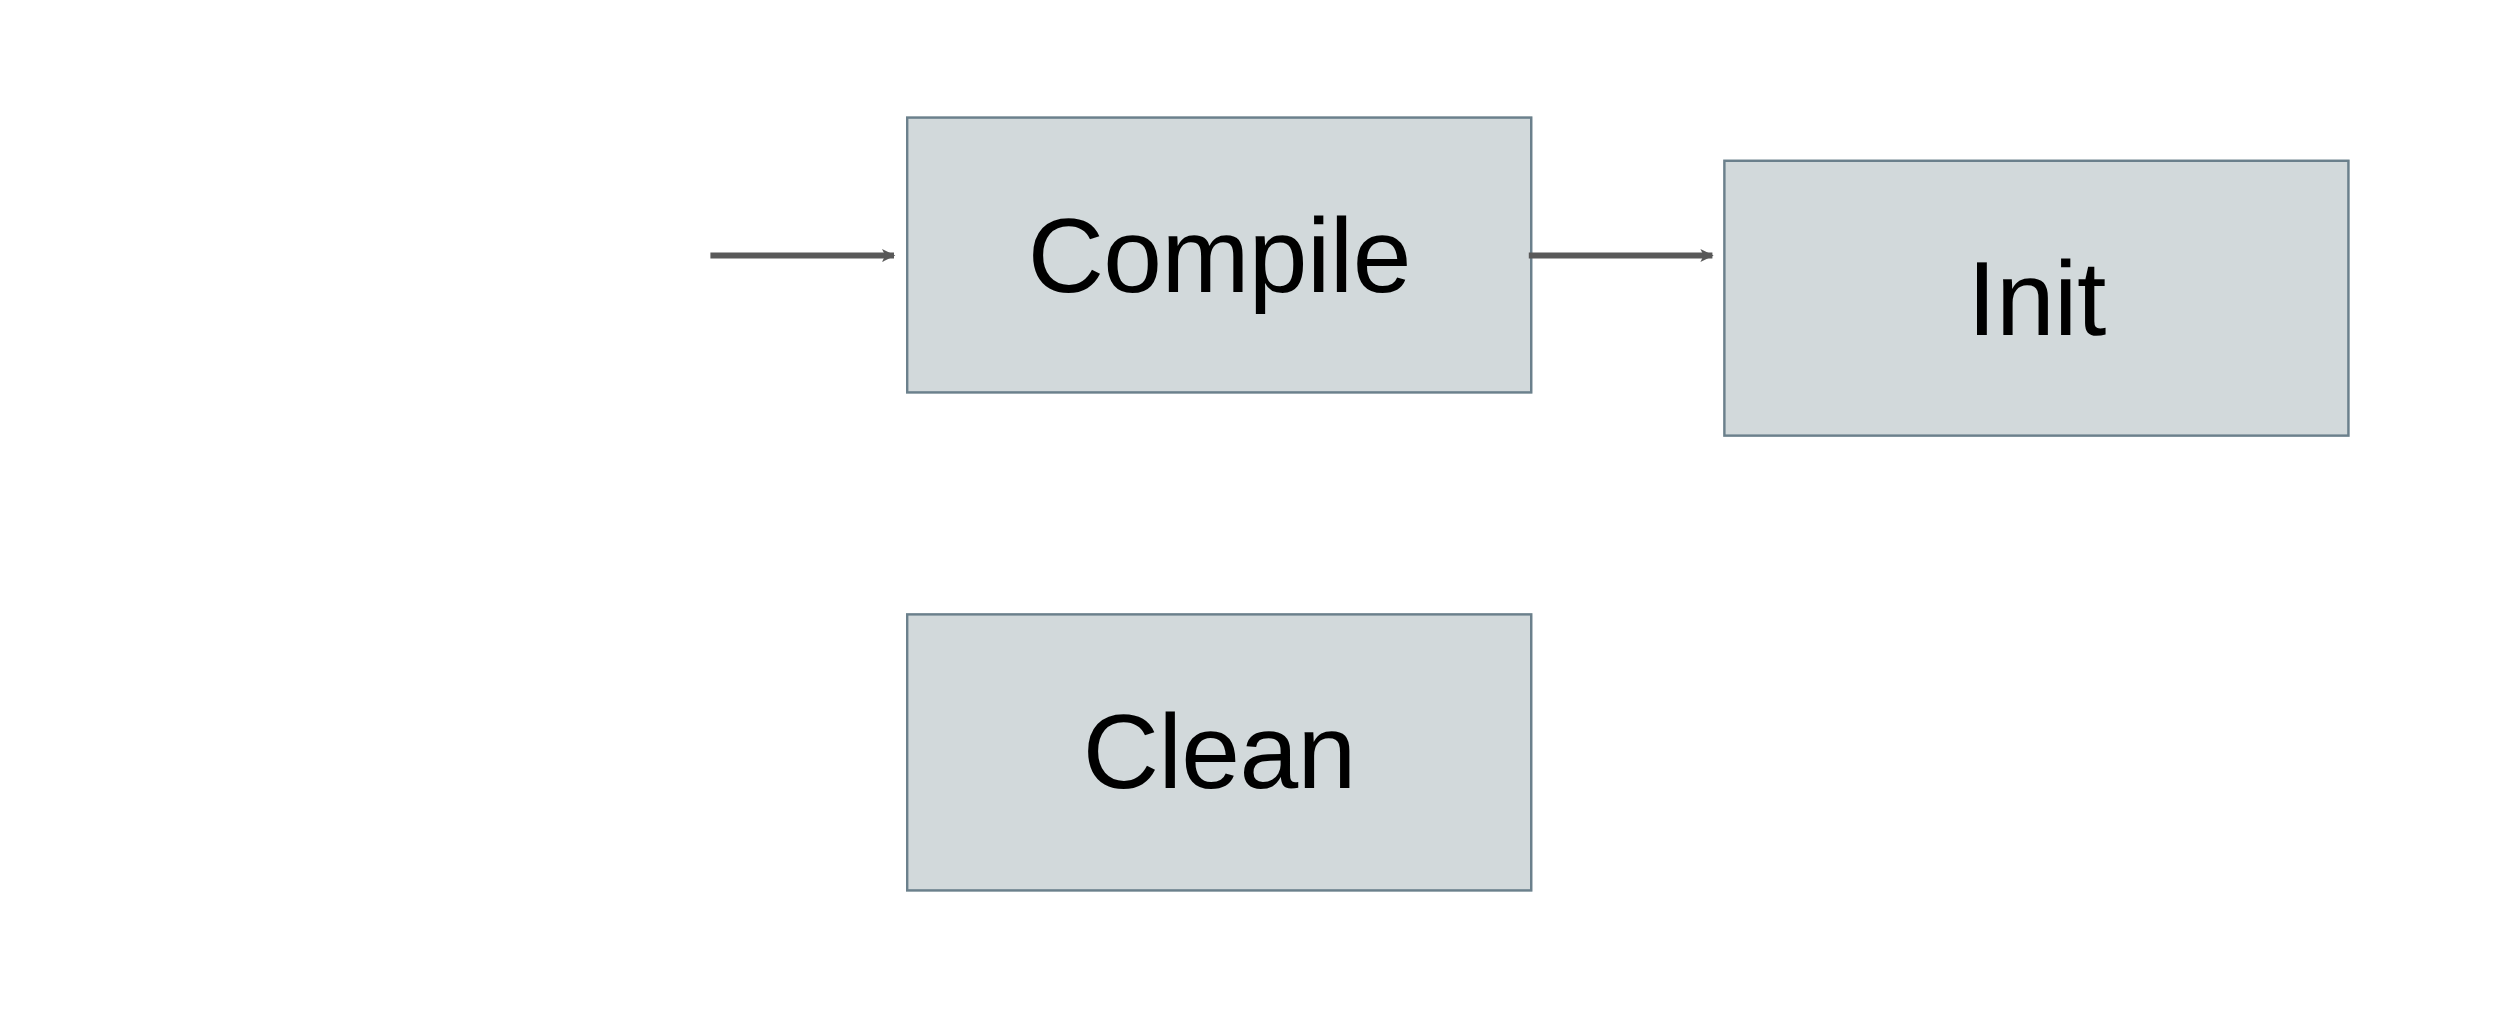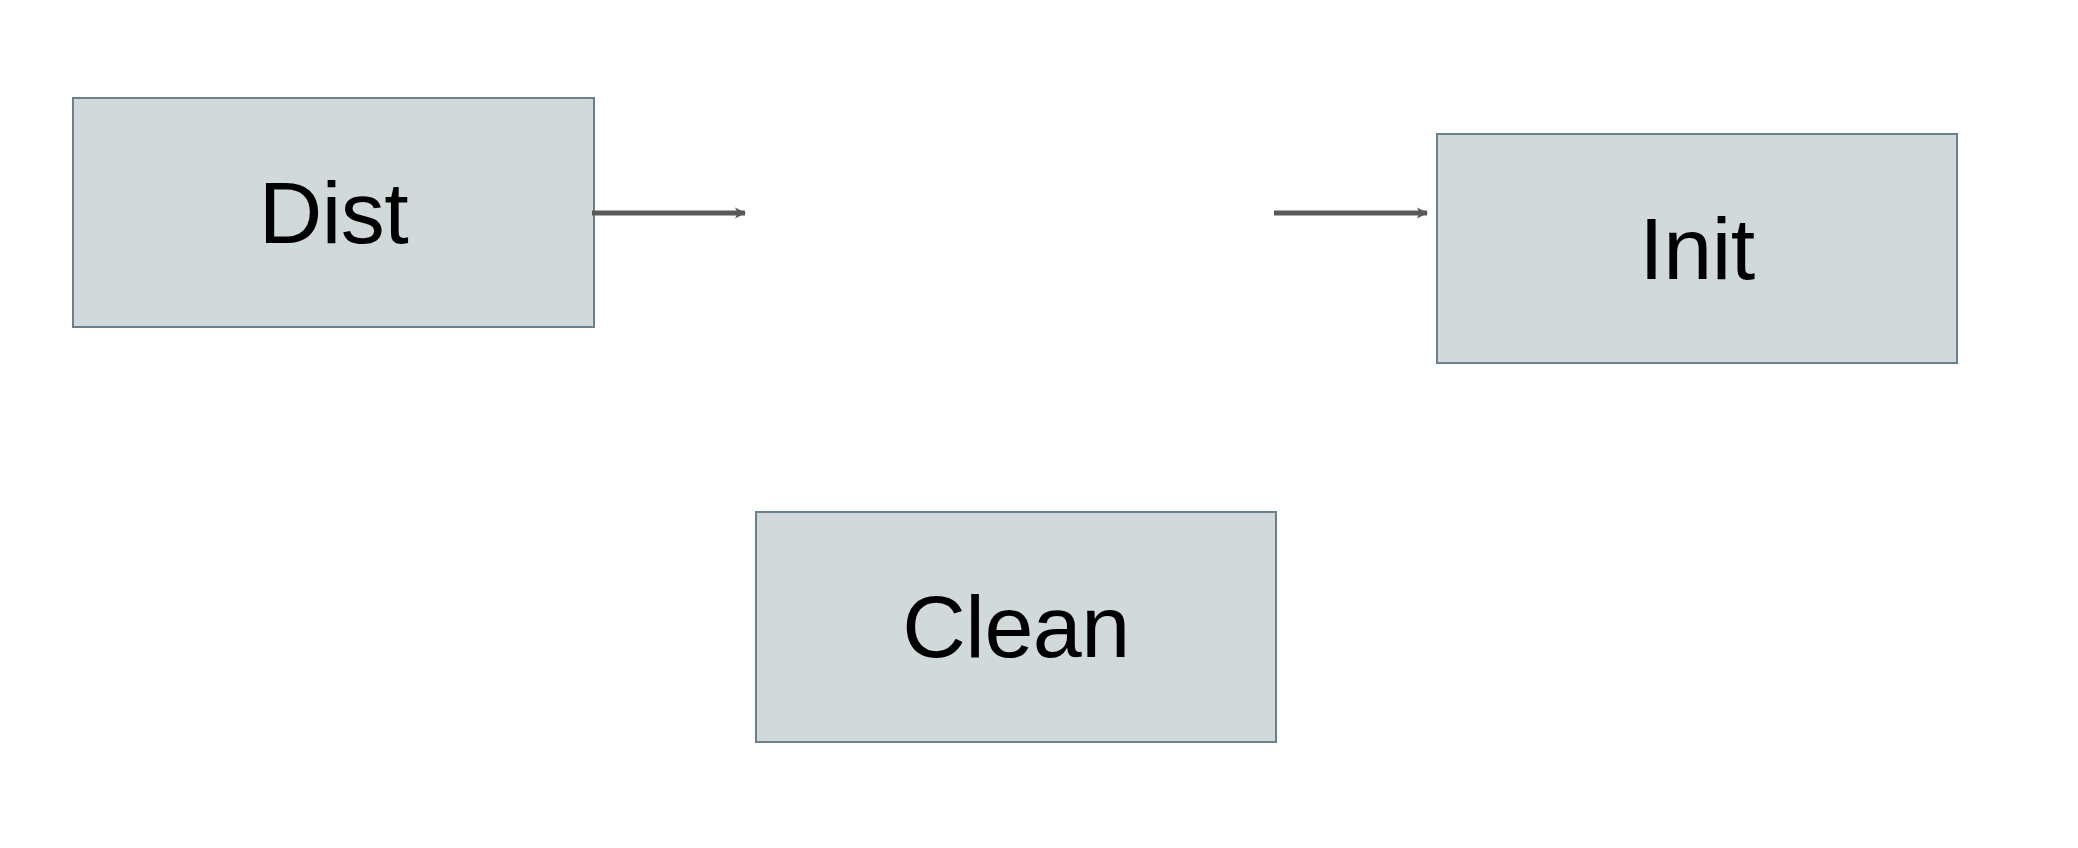--- a/index.html
+++ b/index.html
@@ -48,24 +48,24 @@
     overflow: visible;
   }
   #edge-dist-compile   { left: 592px;  top: 183px; width: 166px; height: 60px; }
   #edge-compile-init   { left: 1274px; top: 183px; width: 166px; height: 60px; }
 </style>
 </head>
 <body>
 
 <div id="canvas">
 
-  <div class="node" id="node-dist">
-    <span class="node-label">Dist</span>
+
+  <div class="node" id="node-compile">
+    <span class="node-label">Compile</span>
   </div>
-
 
   <div class="node" id="node-init">
     <span class="node-label">Init</span>
   </div>
 
   <div class="node" id="node-clean">
     <span class="node-label">Clean</span>
   </div>
 
   <svg class="edge" id="edge-dist-compile" viewBox="0 0 166 60">

